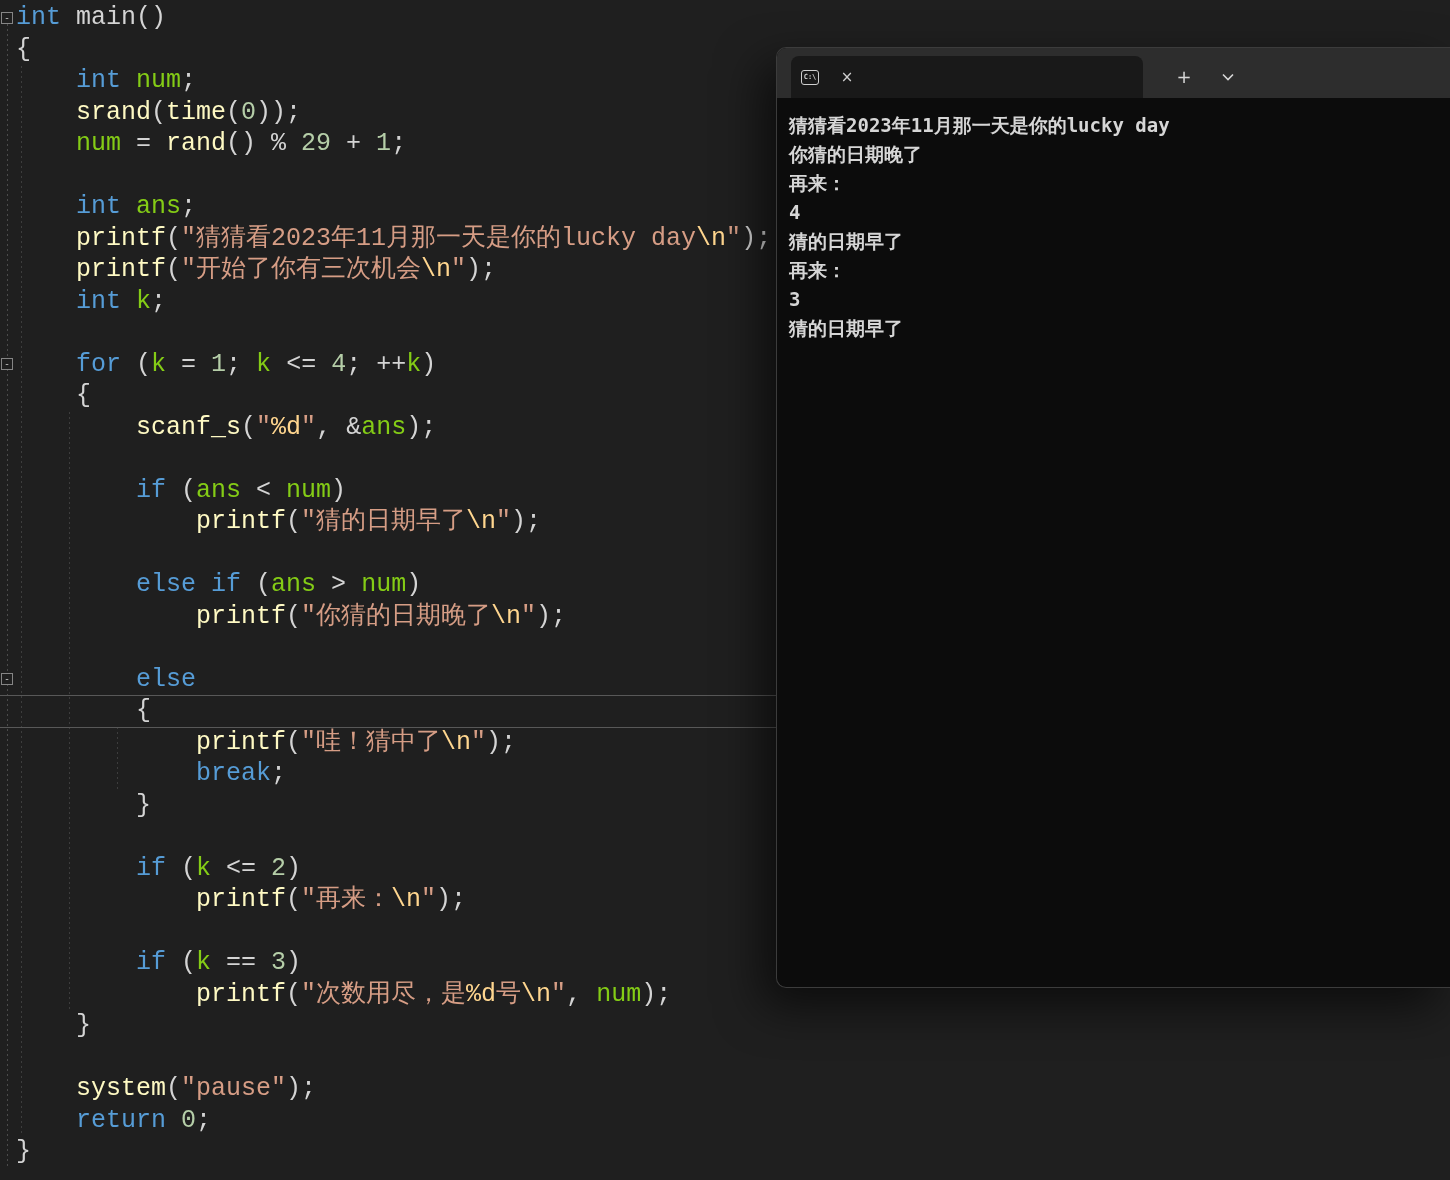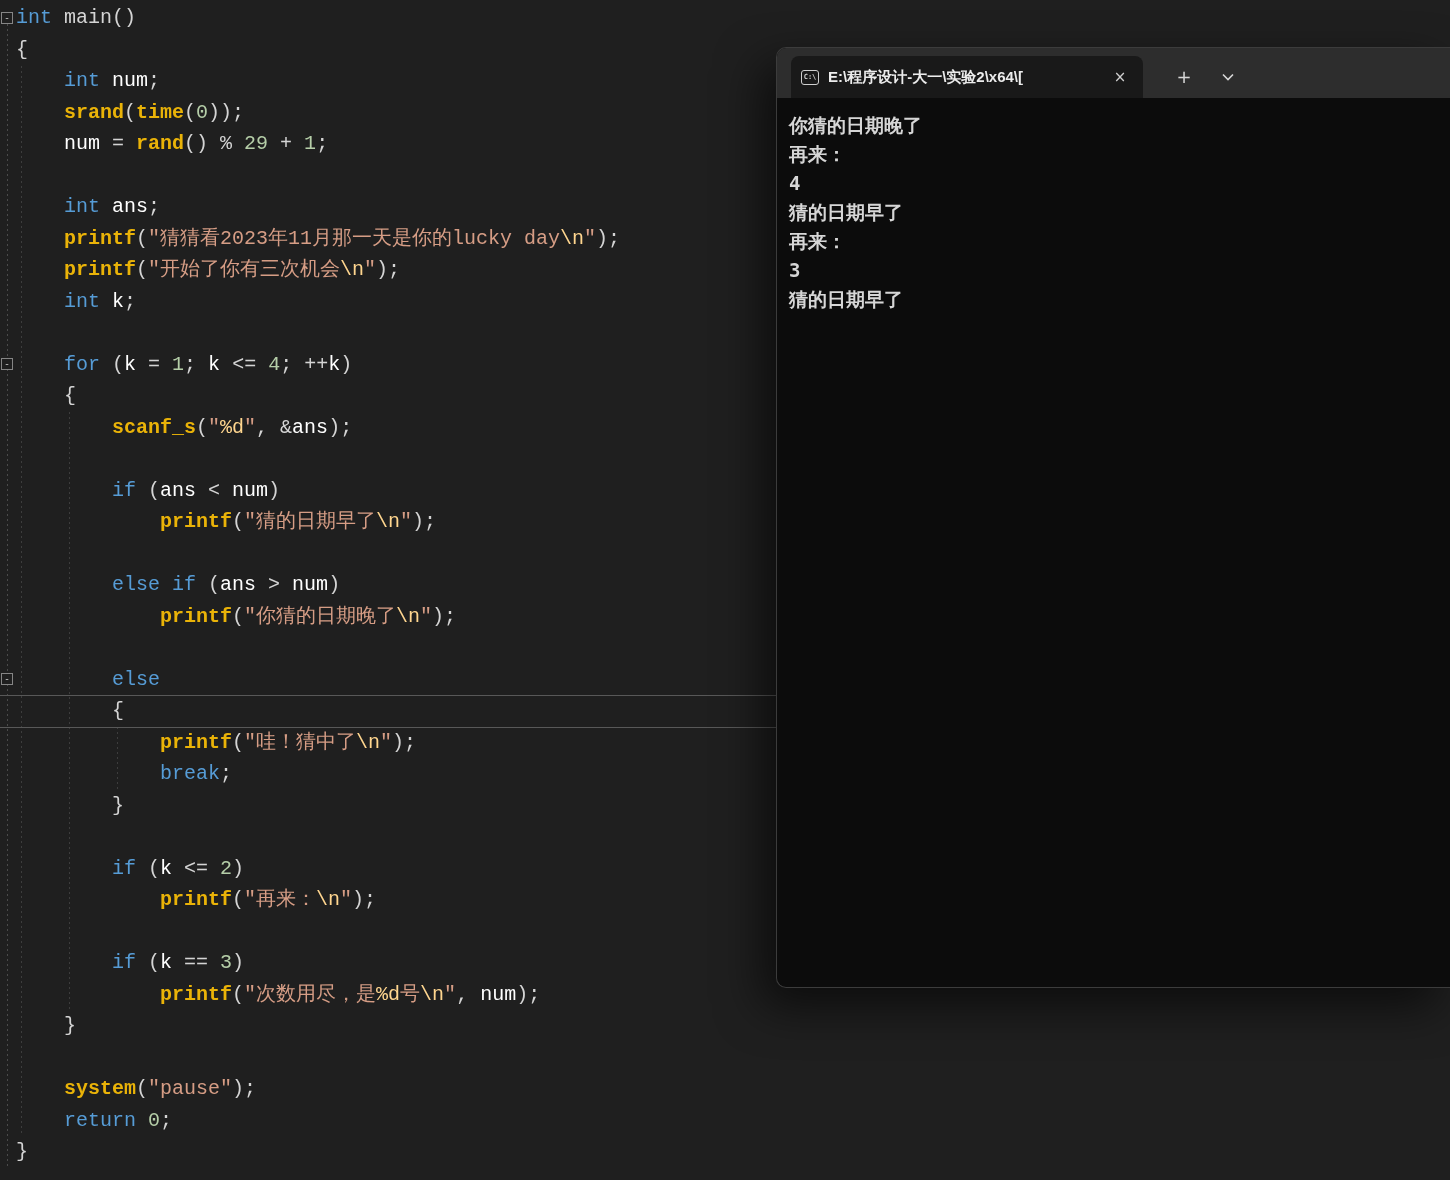--- a/index.html
+++ b/index.html
@@ -16,29 +16,29 @@
 
   .fold-box { position:absolute; width:12px; height:12px; background:#1f1f1f;
     border:1px solid #858585; color:#bdbdbd; font:10px/10px "DejaVu Sans Mono",monospace;
     text-align:center; cursor:pointer; z-index:3; }
 
   #current-line { position:absolute; left:0; top:695px; width:778px; height:33px;
     border-top:1px solid #585858; border-bottom:1px solid #585858; z-index:1; }
 
   #code-area { position:absolute; left:16px; top:2px; z-index:2;
     font-family:"Liberation Mono","DejaVu Sans Mono",monospace;
-    font-size:20px; line-height:31.5px; white-space:pre; }
+    font-size:25px; line-height:31.5px; white-space:pre; }
   .code-line { height:31.5px; white-space:pre; }
 
   .kw  { color:#569cd6; }
-  .fn  { color:#eab308;font-weight:bold; }
+  .fn  { color:#fef9c3; }
   .str { color:#d69d85; }
   .esc { color:#ffd68f; }
   .num { color:#b5cea8; }
-  .var { color:#ffffff;text-align:center; }
+  .var { color:#84cc16;text-align:center; }
   .pl  { color:#d4d4d4; }
 
   
   #terminal-window { position:absolute; left:776px; top:47px; width:674px; height:941px;
     border-radius:10px 0 0 10px; overflow:hidden; z-index:10;
     border-left:1px solid #3c3c3c; border-top:1px solid #3c3c3c; border-bottom:1px solid #3c3c3c;
     box-shadow:-14px 18px 46px rgba(0,0,0,0.6); background:#0c0c0c; }
 
   #terminal-titlebar { height:50px; background:#2d2d2d; display:flex; align-items:flex-end; }
 
@@ -83,31 +83,31 @@
 
   <div id="current-line"></div>
 
   <div id="code-area"><div class="code-line"><span class="kw">int</span><span class="pl"> main()</span></div><div class="code-line"><span class="pl">{</span></div><div class="code-line"><span class="pl">    </span><span class="kw">int</span><span class="pl"> </span><span class="var">num</span><span class="pl">;</span></div><div class="code-line"><span class="pl">    </span><span class="fn">srand</span><span class="pl">(</span><span class="fn">time</span><span class="pl">(</span><span class="num">0</span><span class="pl">));</span></div><div class="code-line"><span class="pl">    </span><span class="var">num</span><span class="pl"> = </span><span class="fn">rand</span><span class="pl">() % </span><span class="num">29</span><span class="pl"> + </span><span class="num">1</span><span class="pl">;</span></div><div class="code-line">&nbsp;</div><div class="code-line"><span class="pl">    </span><span class="kw">int</span><span class="pl"> </span><span class="var">ans</span><span class="pl">;</span></div><div class="code-line"><span class="pl">    </span><span class="fn">printf</span><span class="pl">(</span><span class="str">"猜猜看2023年11月那一天是你的lucky day</span><span class="esc">\n</span><span class="str">"</span><span class="pl">);</span></div><div class="code-line"><span class="pl">    </span><span class="fn">printf</span><span class="pl">(</span><span class="str">"开始了你有三次机会</span><span class="esc">\n</span><span class="str">"</span><span class="pl">);</span></div><div class="code-line"><span class="pl">    </span><span class="kw">int</span><span class="pl"> </span><span class="var">k</span><span class="pl">;</span></div><div class="code-line">&nbsp;</div><div class="code-line"><span class="pl">    </span><span class="kw">for</span><span class="pl"> (</span><span class="var">k</span><span class="pl"> = </span><span class="num">1</span><span class="pl">; </span><span class="var">k</span><span class="pl"> &lt;= </span><span class="num">4</span><span class="pl">; ++</span><span class="var">k</span><span class="pl">)</span></div><div class="code-line"><span class="pl">    {</span></div><div class="code-line"><span class="pl">        </span><span class="fn">scanf_s</span><span class="pl">(</span><span class="str">"</span><span class="esc">%d</span><span class="str">"</span><span class="pl">, &amp;</span><span class="var">ans</span><span class="pl">);</span></div><div class="code-line">&nbsp;</div><div class="code-line"><span class="pl">        </span><span class="kw">if</span><span class="pl"> (</span><span class="var">ans</span><span class="pl"> &lt; </span><span class="var">num</span><span class="pl">)</span></div><div class="code-line"><span class="pl">            </span><span class="fn">printf</span><span class="pl">(</span><span class="str">"猜的日期早了</span><span class="esc">\n</span><span class="str">"</span><span class="pl">);</span></div><div class="code-line">&nbsp;</div><div class="code-line"><span class="pl">        </span><span class="kw">else</span><span class="pl"> </span><span class="kw">if</span><span class="pl"> (</span><span class="var">ans</span><span class="pl"> &gt; </span><span class="var">num</span><span class="pl">)</span></div><div class="code-line"><span class="pl">            </span><span class="fn">printf</span><span class="pl">(</span><span class="str">"你猜的日期晚了</span><span class="esc">\n</span><span class="str">"</span><span class="pl">);</span></div><div class="code-line">&nbsp;</div><div class="code-line"><span class="pl">        </span><span class="kw">else</span></div><div class="code-line"><span class="pl">        {</span></div><div class="code-line"><span class="pl">            </span><span class="fn">printf</span><span class="pl">(</span><span class="str">"哇！猜中了</span><span class="esc">\n</span><span class="str">"</span><span class="pl">);</span></div><div class="code-line"><span class="pl">            </span><span class="kw">break</span><span class="pl">;</span></div><div class="code-line"><span class="pl">        }</span></div><div class="code-line">&nbsp;</div><div class="code-line"><span class="pl">        </span><span class="kw">if</span><span class="pl"> (</span><span class="var">k</span><span class="pl"> &lt;= </span><span class="num">2</span><span class="pl">)</span></div><div class="code-line"><span class="pl">            </span><span class="fn">printf</span><span class="pl">(</span><span class="str">"再来：</span><span class="esc">\n</span><span class="str">"</span><span class="pl">);</span></div><div class="code-line">&nbsp;</div><div class="code-line"><span class="pl">        </span><span class="kw">if</span><span class="pl"> (</span><span class="var">k</span><span class="pl"> == </span><span class="num">3</span><span class="pl">)</span></div><div class="code-line"><span class="pl">            </span><span class="fn">printf</span><span class="pl">(</span><span class="str">"次数用尽，是</span><span class="esc">%d</span><span class="str">号</span><span class="esc">\n</span><span class="str">"</span><span class="pl">, </span><span class="var">num</span><span class="pl">);</span></div><div class="code-line"><span class="pl">    }</span></div><div class="code-line">&nbsp;</div><div class="code-line"><span class="pl">    </span><span class="fn">system</span><span class="pl">(</span><span class="str">"pause"</span><span class="pl">);</span></div><div class="code-line"><span class="pl">    </span><span class="kw">return</span><span class="pl"> </span><span class="num">0</span><span class="pl">;</span></div><div class="code-line"><span class="pl">}</span></div></div>
 </div>
 
 <div id="terminal-window">
   <div id="terminal-titlebar">
     <div id="terminal-tab">
       <div id="cmd-icon">C:\</div>
-      <div id="tab-title">E:\程序设计-大一\实验2\x64\[</div>
       <div id="tab-close">×</div>
     </div>
     <div id="new-tab-btn" class="titlebar-btn">+</div>
     <div id="tab-dropdown-btn" class="titlebar-btn">
       <svg width="12" height="8" viewBox="0 0 12 8">
         <polyline points="1,1.5 6,6.5 11,1.5" fill="none" stroke="#d6d6d6" stroke-width="1.6"></polyline>
       </svg>
     </div>
   </div>
   <div id="terminal-output">
+      <div class="term-line">猜猜看2023年11月那一天是你的lucky day</div>
       <div class="term-line">你猜的日期晚了</div>
       <div class="term-line">再来：</div>
       <div class="term-line">4</div>
       <div class="term-line">猜的日期早了</div>
       <div class="term-line">再来：</div>
       <div class="term-line">3</div>
       <div class="term-line">猜的日期早了</div>
     </div>
 </div>
 

